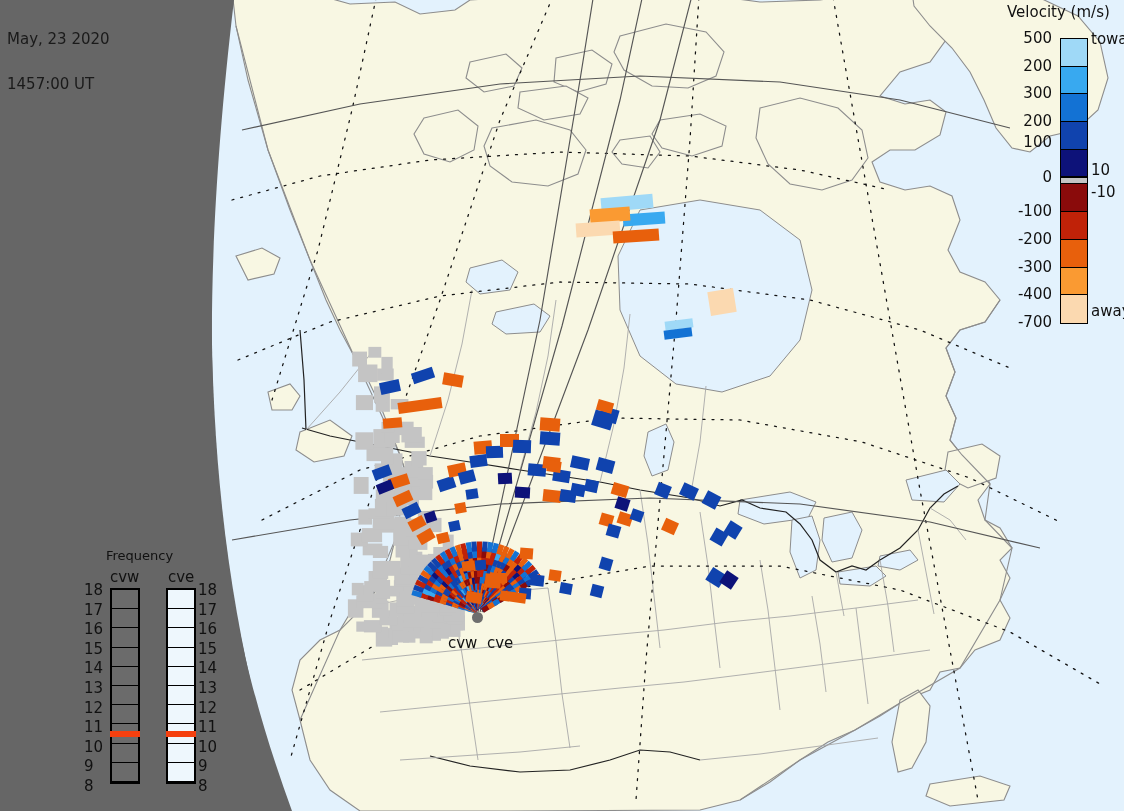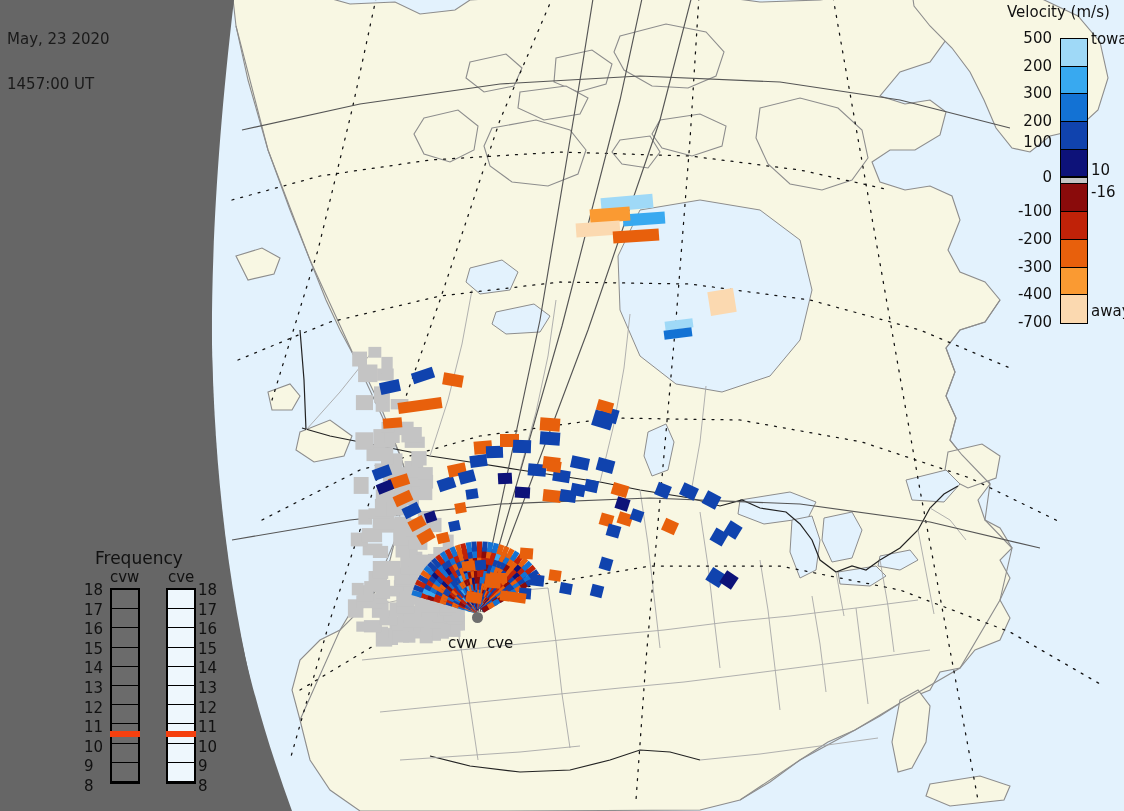--- a/index.html
+++ b/index.html
@@ -24,21 +24,21 @@
       border:1px solid #000;box-sizing:border-box;}
   #cbar .band{width:100%;display:block;border-bottom:1px solid #000;box-sizing:border-box;}
   #cbar .band:last-child{border-bottom:none;}
   #cbar .zero{height:7px;border-top:1px solid #000;border-bottom:1px solid #000;}
   .cb-tick{position:absolute;right:72px;font-size:15px;color:#111;
       text-align:right;white-space:nowrap;margin-left:15px;}
   .cb-side{position:absolute;left:84px;font-size:15px;color:#111;white-space:nowrap;}
 
   
   #frequency-legend{position:absolute;left:88px;top:548px;width:160px;height:240px;}
-  #freq-title{position:absolute;left:7px;top:0px;font-size:17px;color:#111;white-space:nowrap;}
+  #freq-title{position:absolute;left:18px;top:0px;font-size:13px;color:#111;white-space:nowrap;}
   .freq-name{position:absolute;top:20px;font-size:15px;color:#111;white-space:nowrap;}
   .freq-col{position:absolute;top:40px;width:30px;height:196px;
       border:2px solid #000;box-sizing:border-box;}
   .freq-col .seg{width:100%;box-sizing:border-box;border-bottom:1px solid #000;}
   .freq-col .seg:last-child{border-bottom:none;}
   .freq-ticks{position:absolute;top:33px;width:22px;}
   .freq-ticks span{display:block;height:19.6px;line-height:19.6px;
       font-size:15px;color:#111;text-align:left;}
   .freq-marker{position:absolute;height:6px;background:#f5400f;}
 
@@ -819,21 +819,21 @@
         <div class="cb-tick" style="top: 131px;">100</div>
         <div class="cb-tick" style="top: 165.5px;">0</div>
         <div class="cb-tick" style="top: 200.2px;">-100</div>
         <div class="cb-tick" style="top: 227.9px;">-200</div>
         <div class="cb-tick" style="top: 255.6px;">-300</div>
         <div class="cb-tick" style="top: 283.3px;">-400</div>
         <div class="cb-tick" style="top: 311px;">-700</div>
       </div>
     <div class="cb-side" style="top:28px">toward</div>
     <div class="cb-side" style="top:159px">10</div>
-    <div class="cb-side" style="top:181px">-16</div>
+    <div class="cb-side" style="top:181px">-10</div>
     <div class="cb-side" style="top:300px">away</div>
   </div>
 
   <div id="frequency-legend">
     <div id="freq-title">Frequency</div>
 
     <div class="freq-name" style="left:22px">cvw</div>
     <div class="freq-name" style="left:80px">cve</div>
 
     <div class="freq-ticks" id="ticks-cvw" style="left:-4px">

